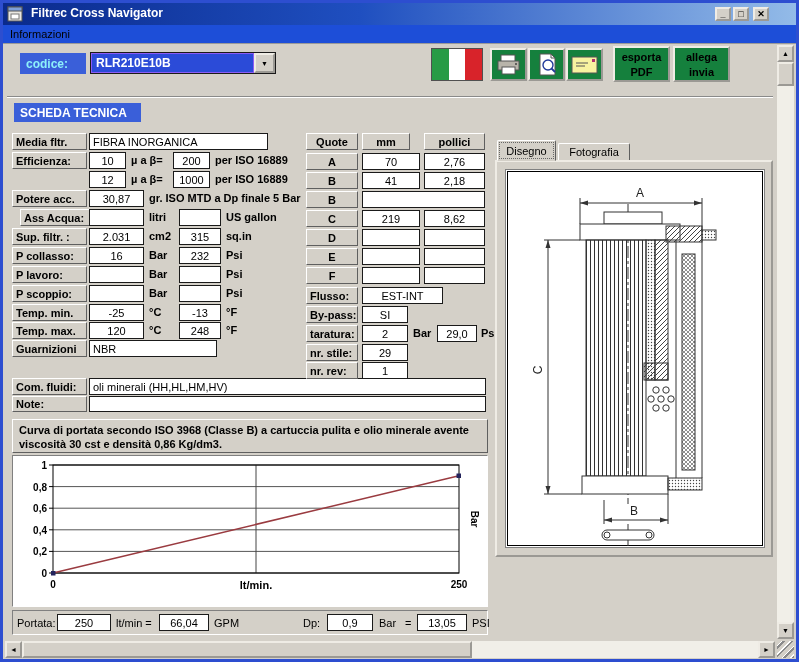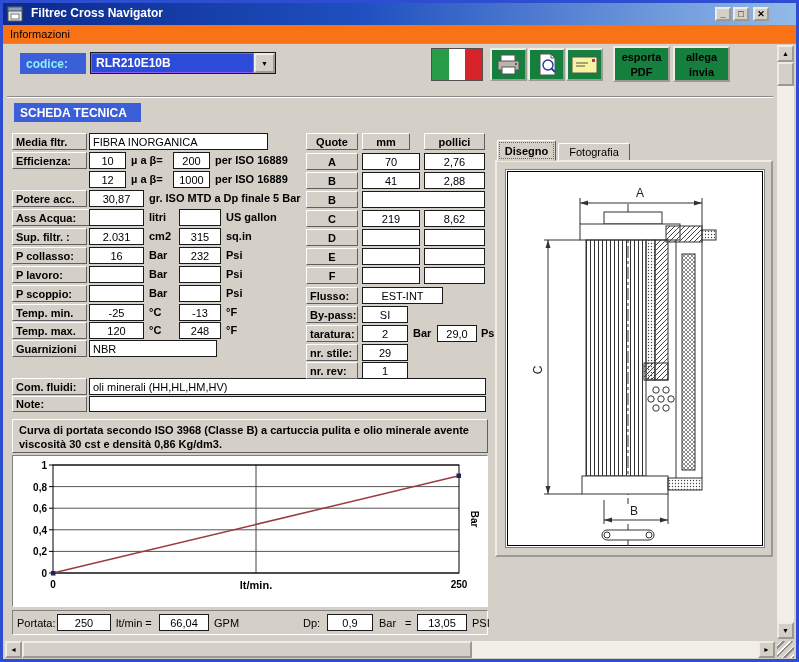--- a/index.html
+++ b/index.html
@@ -3,40 +3,40 @@
 <meta charset="utf-8">
 <style>
   html,body{margin:0;padding:0;background:#707070;font-family:"Liberation Sans",sans-serif;}
   #window{position:relative;width:799px;height:662px;box-sizing:border-box;background:#d4d0c8;border:3px solid #2d4ed0;overflow:hidden;}
   .abs{position:absolute;box-sizing:border-box;}
   
   .titlebar{left:0;top:0;width:793px;height:22px;background:linear-gradient(90deg,#0a2a8c 0%,#1f4fc0 45%,#93bbe8 100%);display:flex;align-items:center;color:#fff;font-weight:bold;font-size:12px;}
   .titlebar .ttl{margin-left:4px;white-space:nowrap;}
   .winbtn{width:16px;height:14px;background:#d4d0c8;border:2px outset #efece5;font-size:9px;font-weight:bold;color:#000;display:flex;align-items:center;justify-content:center;line-height:8px;}
   
-  .menubar{left:0;top:22px;width:793px;height:19px;background:#f97316;border-bottom:1px solid #9a9a9a;display:flex;align-items:center;font-size:11px;}
+  .menubar{left:0;top:22px;width:793px;height:19px;background:#1d4ed8;border-bottom:1px solid #9a9a9a;display:flex;align-items:center;font-size:11px;}
   .menuitem{padding:2px 7px;}
   
   .raised{background:#d4d0c8;border:1px solid;border-color:#ffffff #5f5f5f #5f5f5f #ffffff;}
   .inset3d{border:1px solid;border-color:#808080 #ffffff #ffffff #808080;}
   .btn{background:#15803d;border:2px outset #efece5;cursor:default;}
   
   .fbtn{font-size:11px;font-weight:bold;display:flex;align-items:center;padding-left:3px;white-space:nowrap;height:17px;}
   .fbtn.c{justify-content:center;padding-left:0;}
   .tin{background:#fff;border:1px solid #1a1a1a;font-size:11px;display:flex;align-items:center;padding:0 3px;height:17px;white-space:nowrap;overflow:hidden;}
   .tin.c{justify-content:center;padding:0;}
   .lbltx{font-size:11px;font-weight:bold;line-height:17px;white-space:nowrap;}
   .bluehdr{background:#3a5fd9;color:#fff;font-weight:bold;font-size:12px;display:flex;align-items:center;padding:0 6px;}
   
   .combo{background:#8b5cf6;border:1px solid #1a1a1a;display:flex;}
   .combo .sel{flex:1;margin:1px;background:#2b4bd8;color:#fff;font-weight:bold;font-size:12px;display:flex;align-items:center;padding-left:4px;}
   .combo .drop{width:17px;background:#d4d0c8;border:2px outset #efece5;display:flex;align-items:center;justify-content:center;font-size:7px;}
   
   .tab{height:18px;background:#d4d0c8;border:1px solid;border-color:#fff #5f5f5f #d4d0c8 #fff;border-radius:2px 2px 0 0;font-size:11px;display:flex;align-items:center;justify-content:center;}
-  .tab.active{height:21px;font-weight:bold;outline:1px dotted #666;outline-offset:-3px;z-index:3;}
+  .tab.active{height:21px;font-weight:normal;outline:1px dotted #666;outline-offset:-3px;z-index:3;}
   
   .sbtrack{background:#f1efe8;}
   .sbtn{background:#d4d0c8;border:2px outset #efece5;display:flex;align-items:center;justify-content:center;font-size:7px;color:#000;}
   .sthumb{background:#d4d0c8;border:2px outset #efece5;}
   .grip{background:repeating-linear-gradient(135deg,#d4d0c8 0 3px,#fff 3px 4px,#8a8a8a 4px 6px);}
   svg text{font-family:"Liberation Sans",sans-serif;}
 </style>
 </head>
 <body>
 
@@ -130,21 +130,21 @@
 
     <div class="abs tin c" style="left:77px;top:38px;width:37px;">12</div>
     <div class="abs lbltx" style="left:119px;top:38px;">µ  a  β=</div>
     <div class="abs tin c" style="left:161px;top:38px;width:37px;">1000</div>
     <div class="abs lbltx" style="left:203px;top:38px;">per ISO 16889</div>
 
     <div class="abs fbtn raised" style="left:0;top:57px;width:75px;">Potere acc.</div>
     <div class="abs tin c" style="left:77px;top:57px;width:55px;">30,87</div>
     <div class="abs lbltx" style="left:137px;top:57px;">gr. ISO MTD a Dp finale 5 Bar</div>
 
-    <div class="abs fbtn raised" style="left:0;top:76px;width:81px;">Ass Acqua:</div>
+    <div class="abs fbtn raised" style="left:8px;top:76px;width:81px;">Ass Acqua:</div>
     <div class="abs tin c" style="left:77px;top:76px;width:55px;"></div>
     <div class="abs lbltx" style="left:137px;top:76px;">litri</div>
     <div class="abs tin c" style="left:167px;top:76px;width:42px;"></div>
     <div class="abs lbltx" style="left:214px;top:76px;">US gallon</div>
 
     <div class="abs fbtn raised" style="left:0;top:95px;width:75px;">Sup. filtr. :</div>
     <div class="abs tin c" style="left:77px;top:95px;width:55px;">2.031</div>
     <div class="abs lbltx" style="left:137px;top:95px;">cm2</div>
     <div class="abs tin c" style="left:167px;top:95px;width:42px;">315</div>
     <div class="abs lbltx" style="left:214px;top:95px;">sq.in</div>
@@ -192,21 +192,21 @@
     <div class="abs fbtn raised c" style="left:0;top:0;width:52px;">Quote</div>
     <div class="abs fbtn raised c" style="left:56px;top:0;width:48px;">mm</div>
     <div class="abs fbtn raised c" style="left:118px;top:0;width:61px;">pollici</div>
 
     <div class="abs fbtn raised c" style="left:0;top:20px;width:52px;">A</div>
     <div class="abs tin c" style="left:56px;top:20px;width:58px;">70</div>
     <div class="abs tin c" style="left:118px;top:20px;width:61px;">2,76</div>
 
     <div class="abs fbtn raised c" style="left:0;top:39px;width:52px;">B</div>
     <div class="abs tin c" style="left:56px;top:39px;width:58px;">41</div>
-    <div class="abs tin c" style="left:118px;top:39px;width:61px;">2,88</div>
+    <div class="abs tin c" style="left:118px;top:39px;width:61px;">2,18</div>
 
     <div class="abs fbtn raised c" style="left:0;top:58px;width:52px;">B</div>
     <div class="abs tin" style="left:56px;top:58px;width:123px;"></div>
 
     <div class="abs fbtn raised c" style="left:0;top:77px;width:52px;">C</div>
     <div class="abs tin c" style="left:56px;top:77px;width:58px;">219</div>
     <div class="abs tin c" style="left:118px;top:77px;width:61px;">8,62</div>
 
     <div class="abs fbtn raised c" style="left:0;top:96px;width:52px;">D</div>
     <div class="abs tin c" style="left:56px;top:96px;width:58px;"></div>

